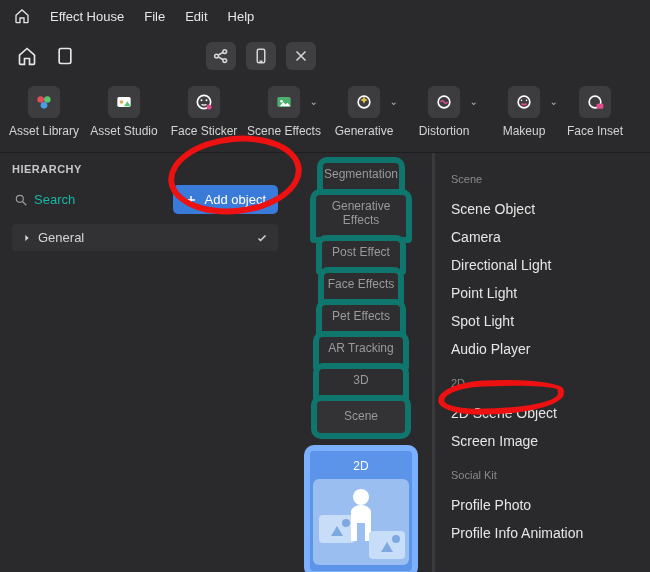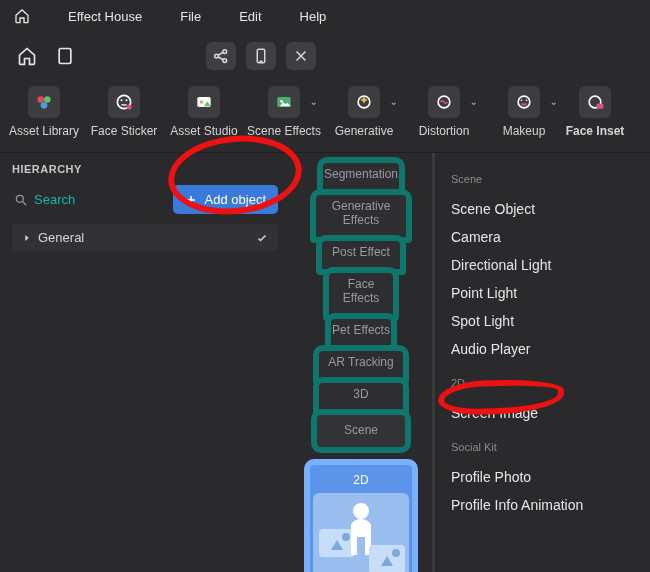--- a/index.html
+++ b/index.html
@@ -6,21 +6,21 @@
   body {
     width: 650px; height: 572px;
     background: #2a2a2c;
     font-family: -apple-system, BlinkMacSystemFont, "Segoe UI", Arial, sans-serif;
     font-size: 13px;
     color: #d0d0d0;
     overflow: hidden;
     position: relative;
   }
   .menubar {
-    display: flex; align-items: center; gap: 38px;
+    display: flex; align-items: center; gap: 20px;
     padding: 8px 14px;
     height: 32px;
   }
   .menubar span { color: #e6e6e6; font-size: 13px; cursor: pointer; }
   .home-glyph { width: 16px; height: 16px; }
   .toolbar2 {
     display: flex; align-items: center;
     padding: 10px 14px;
     gap: 12px;
   }
@@ -43,21 +43,21 @@
     gap: 0;
     border-bottom: 1px solid #1e1e1e;
   }
   .tool-item {
     width: 80px;
     display: flex; flex-direction: column; align-items: center;
     gap: 6px;
     position: relative;
     cursor: pointer;
   }
-  .tool-item.narrow { width: 62px; font-weight: bold; }
+  .tool-item.narrow { width: 62px; }
   .tool-icon {
     width: 32px; height: 32px;
     background: #3d3d40;
     border-radius: 6px;
     display: flex; align-items: center; justify-content: center;
     position: relative;
   }
   .tool-label { font-size: 12px; color: #d4d4d4; text-align: center; white-space: nowrap; }
   .chev {
     position: absolute; right: 6px; top: 10px;
@@ -260,38 +260,38 @@
           <circle cx="8" cy="9" r="4" fill="#e24c5a"></circle>
           <circle cx="16" cy="9" r="4" fill="#5ac46d"></circle>
           <circle cx="12" cy="16" r="4" fill="#4c9ce2"></circle>
         </svg>
     </div>
     <span class="tool-label">Asset Library</span>
   </div>
   <div class="tool-item">
     <div class="tool-icon">
       <svg width="20" height="20" viewBox="0 0 24 24">
+          <rect x="4" y="6" width="16" height="12" rx="2" fill="#fff"></rect>
+          <circle cx="9" cy="12" r="2" fill="#e2a24c"></circle>
+          <path d="M12 17l4-6 4 6z" fill="#5ac46d"></path>
+        </svg>
+    </div>
+    <span class="tool-label">Asset Studio</span>
+  </div>
+  <div class="tool-item">
+    <div class="tool-icon">
+      <svg width="20" height="20" viewBox="0 0 24 24">
           <circle cx="12" cy="12" r="8" fill="none" stroke="#fff" stroke-width="2"></circle>
           <circle cx="9" cy="10" r="1.2" fill="#fff"></circle>
           <circle cx="15" cy="10" r="1.2" fill="#fff"></circle>
           <path d="M9 15c1 1 5 1 6 0" stroke="#fff" stroke-width="1.5" fill="none"></path>
           <circle cx="18" cy="18" r="3" fill="#e24c8c"></circle>
         </svg>
     </div>
     <span class="tool-label">Face Sticker</span>
-  </div>
-  <div class="tool-item">
-    <div class="tool-icon">
-      <svg width="20" height="20" viewBox="0 0 24 24">
-          <rect x="4" y="6" width="16" height="12" rx="2" fill="#fff"></rect>
-          <circle cx="9" cy="12" r="2" fill="#e2a24c"></circle>
-          <path d="M12 17l4-6 4 6z" fill="#5ac46d"></path>
-        </svg>
-    </div>
-    <span class="tool-label">Asset Studio</span>
   </div>
   <div class="tool-item">
     <div class="tool-icon">
       <svg width="20" height="20" viewBox="0 0 24 24">
           <rect x="4" y="6" width="16" height="12" rx="2" fill="#4caf70"></rect>
           <circle cx="9" cy="11" r="1.5" fill="#fff"></circle>
           <path d="M7 17l4-5 3 3 2-2 4 4z" fill="#fff"></path>
         </svg>
     </div>
     <span class="chev">⌄</span>
@@ -370,22 +370,22 @@
       <svg width="12" height="12" viewBox="0 0 24 24" fill="none" stroke="#d6d6d6" stroke-width="3">
           <path d="M5 13l4 4 10-10"></path>
         </svg>
     </div>
   </div>
 
   <div class="stack-col">
     <div class="stack-item" style="width:88px">Segmentation</div>
     <div class="stack-item" style="width:102px">Generative Effects</div>
     <div class="stack-item" style="width:90px">Post Effect</div>
-    <div class="stack-item" style="width:76px">Face Effects</div>
-    <div class="stack-item" style="width:72px">Pet Effects</div>
+    <div class="stack-item" style="width:86px">Face Effects</div>
+    <div class="stack-item" style="width:90px">Pet Effects</div>
     <div class="stack-item" style="width:96px">AR Tracking</div>
     <div class="stack-item" style="width:96px">3D</div>
     <div class="stack-item large" style="width:100px;margin-bottom:6px">Scene</div>
 
     <div class="stack-item large selected">
       <span>2D</span>
       <div class="stack-thumb">
         <div class="mini-pic a">
             <div class="sun"></div>
             <div class="tri"></div>
@@ -417,20 +417,21 @@
   <div class="rpanel">
     <div class="cat">Scene</div>
     <div class="item">Scene Object</div>
     <div class="item">Camera</div>
     <div class="item">Directional Light</div>
     <div class="item">Point Light</div>
     <div class="item">Spot Light</div>
     <div class="item">Audio Player</div>
     <div class="spacer"></div>
     <div class="cat">2D</div>
+    <div class="item">2D Scene Object</div>
     <div class="item">Screen Image</div>
     <div class="spacer"></div>
     <div class="cat">Social Kit</div>
     <div class="item">Profile Photo</div>
     <div class="item">Profile Info Animation</div>
   </div>
 </div>
 
 <div class="anno add"></div>
 <div class="anno screen"></div>

